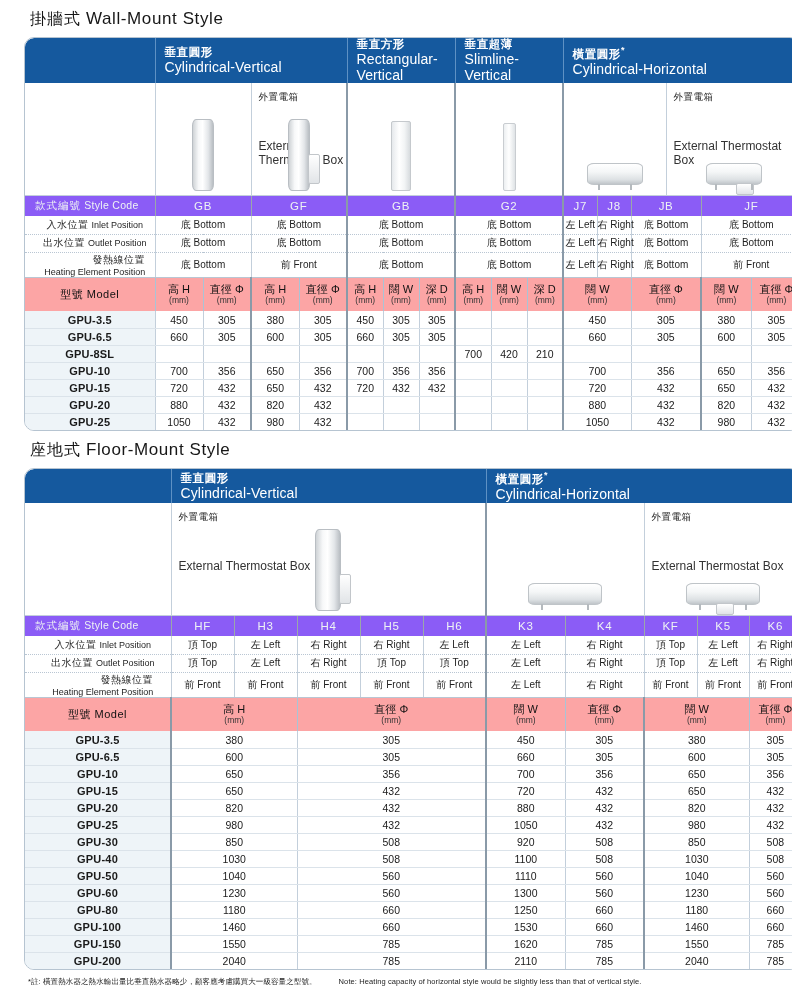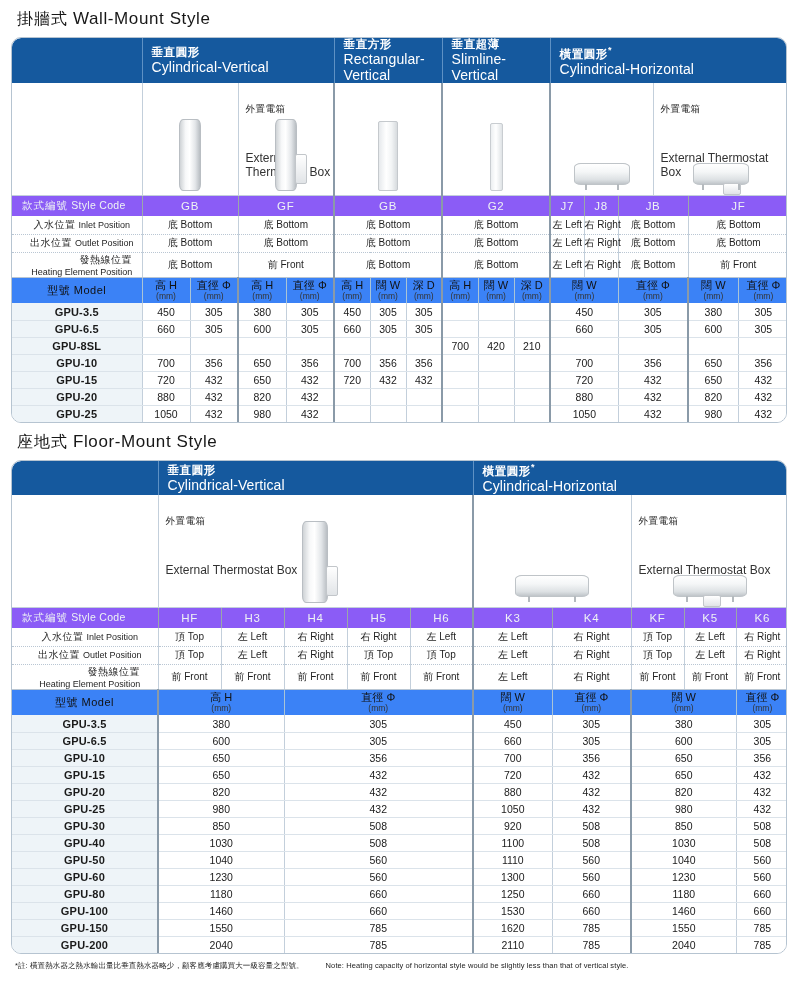--- a/index.html
+++ b/index.html
@@ -4,21 +4,21 @@
 <style>
   * { box-sizing: border-box; }
   html, body {
     margin: 0; padding: 0;
     width: 792px; height: 1000px;
     background: #ffffff;
     font-family: "Liberation Sans", "DejaVu Sans", sans-serif;
     color: #1a1a1a;
     overflow: hidden;
   }
-  .page { position: relative; width: 792px; height: 1000px; padding: 0 11px; }
+  .page { position: relative; width: 792px; height: 1000px; padding: 0 24px; }
 
   
   .section-title {
     font-size: 17px;
     font-weight: 400;
     letter-spacing: 0.5px;
     color: #171717;
     padding: 9px 0 7px 6px;
   }
   .section-title .cn { font-size: 16px; letter-spacing: 1px; }
@@ -56,21 +56,21 @@
   .img-row td {
     height: 112px;
     background: #ffffff;
     border-right: 1px solid #c3cfdb;
     border-bottom: 1px solid #c3cfdb;
     vertical-align: bottom;
     position: relative;
   }
   .img-row td.last { border-right: none; }
   .thermolabel {
-    position: absolute; top: 20px; left: 7px;
+    position: absolute; top: 8px; left: 7px;
     line-height: 1.2; text-align: left;
   }
   .thermolabel .cn { display:block; font-size: 9.5px; color: #222; letter-spacing: .5px;}
   .thermolabel .en { display:block; font-size: 12px; color: #333; margin-top: 36px; }
   .prod { position: absolute; bottom: 4px; left: 0; right: 0; display: flex; justify-content: center; align-items: flex-end; gap: 6px; }
 
   
   .tank-v { width: 22px; height: 72px; border-radius: 4px/7px;
     background: linear-gradient(90deg,#cfd3d6 0%, #f7f8f9 28%, #ffffff 48%, #e3e6e9 76%, #b9bec3 100%);
     border: 1px solid #b9bec3; position: relative; }
@@ -121,22 +121,22 @@
   .pos-row td.last { border-right: none; }
   .pos-row.tall td { height: 24px; border-bottom: 1px solid #b9c6d3; }
   .pos-row td.first { text-align: center; padding-left: 10px; }
   .pos-row td.first .cn { letter-spacing: .5px; }
   .pos-row td.first .en { margin-left: 3px; font-size: 9px; }
   .pos-row.tall td.first .cn { display:block;margin-left:48px; }
   .pos-row.tall td.first .en { display:block; margin-left: 0; }
 
   
   .model-row td {
-    background: #3b82f6;
-    height: 26px;
+    background: #fca5a5;
+    height: 34px;
     text-align: center;
     vertical-align: middle;
     font-size: 10.5px;
     border-right: 1px solid #a9c4d6;
     line-height: 1.15;
     color: #111;
   }
   .model-row td.last { border-right: none; }
   .model-row td.first { font-size: 11px; letter-spacing: .5px; }
   .model-row .mh { display:block; font-size: 11px; }

